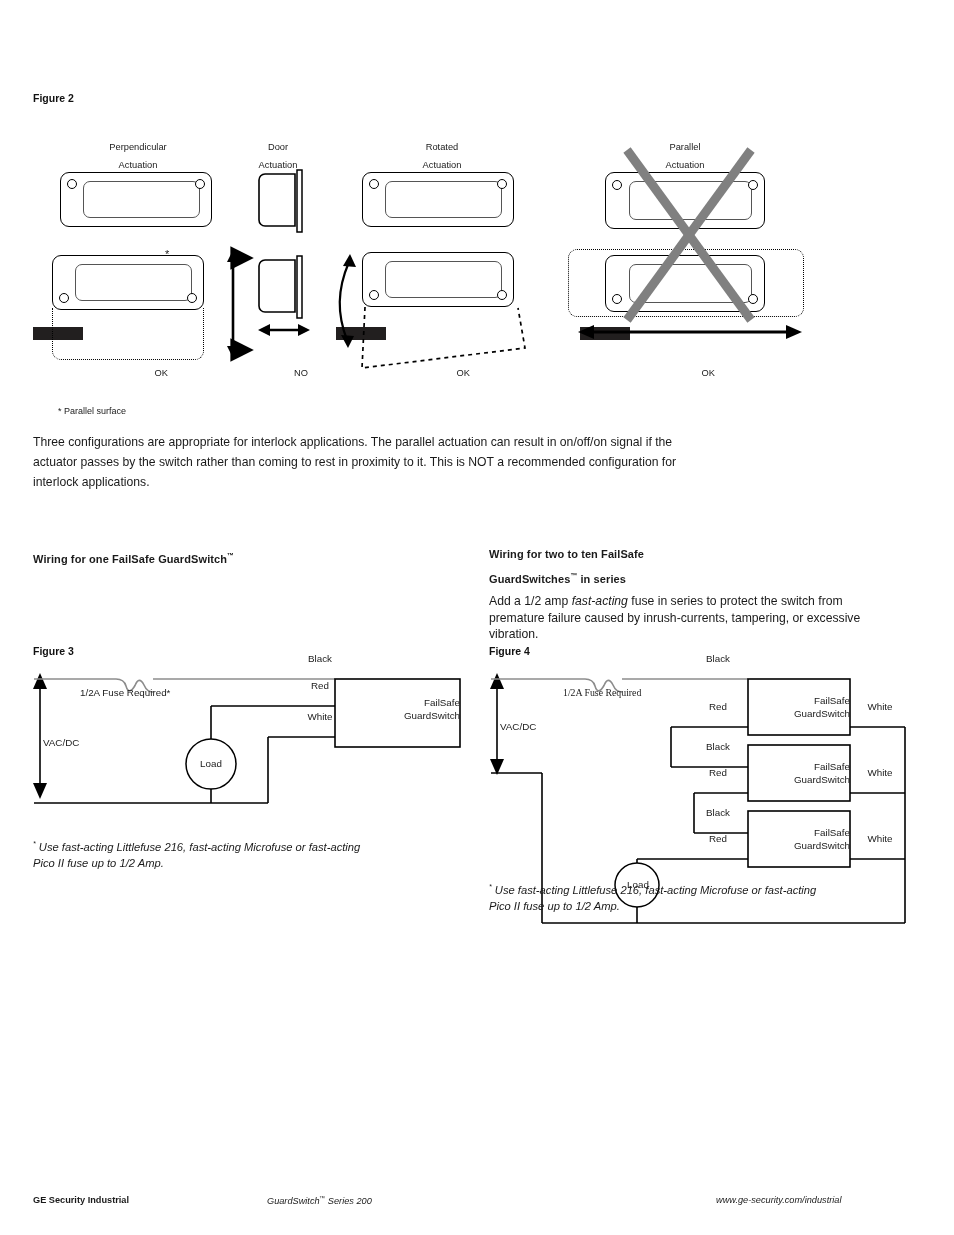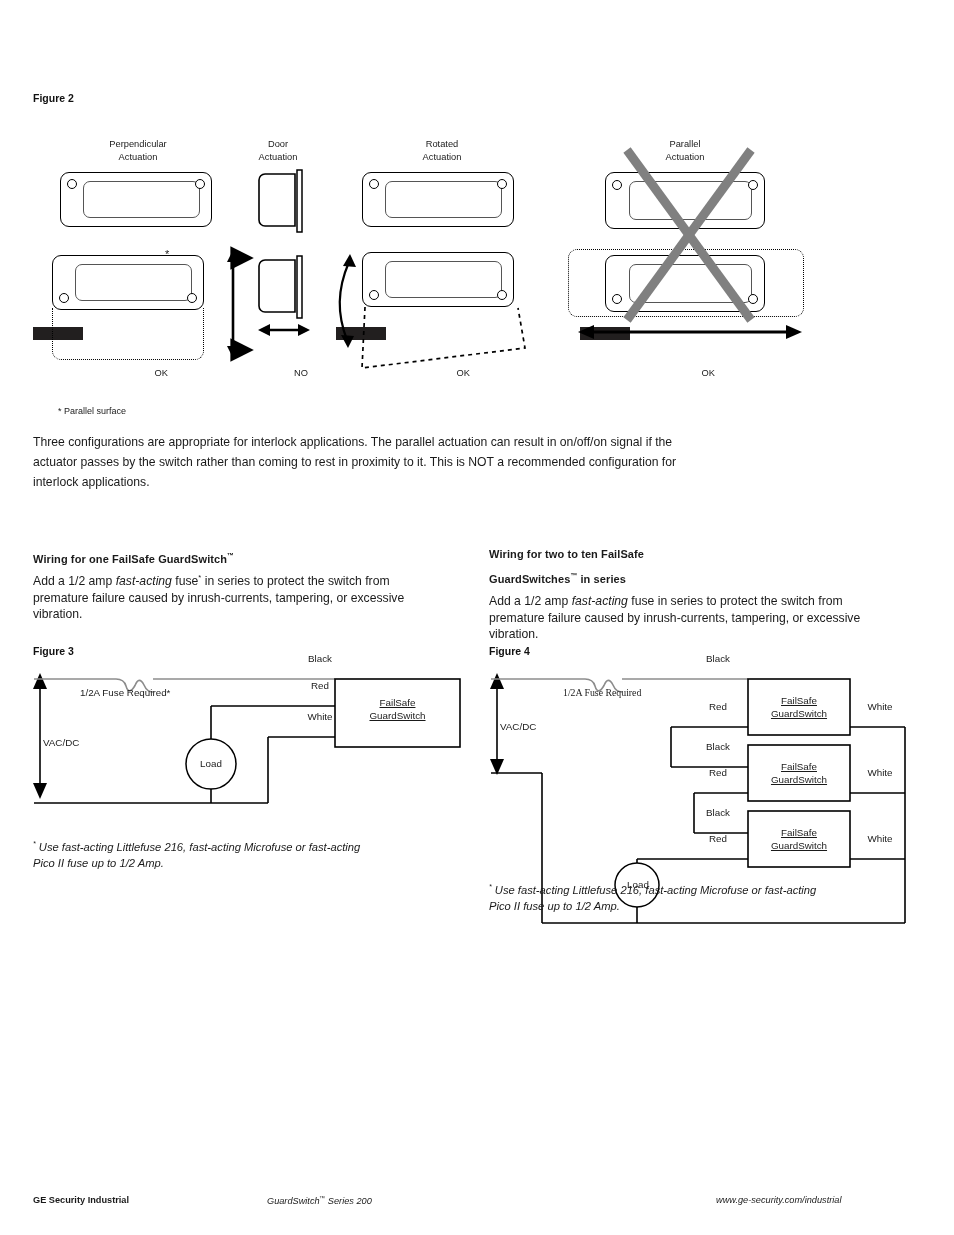--- a/index.html
+++ b/index.html
@@ -57,40 +57,39 @@
     color: #1a1a1a;
   }
   .tiny {
     font-size: 9px;
     color: #1a1a1a;
   }
   .diag-label {
     font-size: 9.3px;
     color: #1a1a1a;
     text-align: center;
-    line-height: 13px;
+    line-height: 18px;
     white-space: pre-line;
   }
   .ok-label {
     font-size: 9.3px;
     color: #1a1a1a;
     text-align: right;
   }
   .wire-label {
     font-size: 9.8px;
     color: #1a1a1a;
     text-align: center;
   }
   .box-label {
     font-size: 9.8px;
     color: #1a1a1a;
-    text-align: center;
+    text-align: right;
     line-height: 12.5px;
     white-space: pre-line;
-    text-decoration: underline;
   }
   .sup-tm { font-size: 0.62em; vertical-align: super; }
 
   
   .footer-text {
     font-size: 9.2px;
     font-weight: bold;
     color: #1a1a1a;
   }
   .footer-italic {
@@ -251,23 +250,20 @@
     <div class="abs ok-label" style="left:655px; top:238px; width:60px;">OK</div>
   </div>
 
   <div class="abs tiny" style="left:58px; top:406px;">* Parallel surface</div>
 
   <div class="abs caption-italic" style="left:33px; top:432px; width:670px;">Three configurations are appropriate for interlock applications. The parallel actuation can result in on/off/on signal if the actuator passes by the switch rather than coming to rest in proximity to it. This is NOT a recommended configuration for interlock applications.</div>
 
   <div class="abs h2" style="left:33px; top:545px; width:430px;">
     <span>Wiring for one FailSafe GuardSwitch</span><span class="sup-tm">™</span>
   </div>
-  <div class="abs body-text" style="left:33px; top:570px; width:400px;">
-    <span>Add a 1/2 amp </span><i>fast-acting</i><span> fuse</span><span class="sup-tm">*</span><span> in series to protect the switch from premature failure caused by inrush-currents, tampering, or excessive vibration.</span>
-  </div>
 
   <div class="abs figlabel" style="left:33px; top:645px;">Figure 3</div>
 
   <div class="abs" style="left:28px; top:655px; width:445px; height:165px;">
     <svg width="445" height="165">
 
       <line x1="12" y1="30" x2="12" y2="132" stroke="#000" stroke-width="1.6"></line>
       <path d="M12 18 L19 34 L5 34 Z" fill="#000"></path>
       <path d="M12 144 L19 128 L5 128 Z" fill="#000"></path>
 

